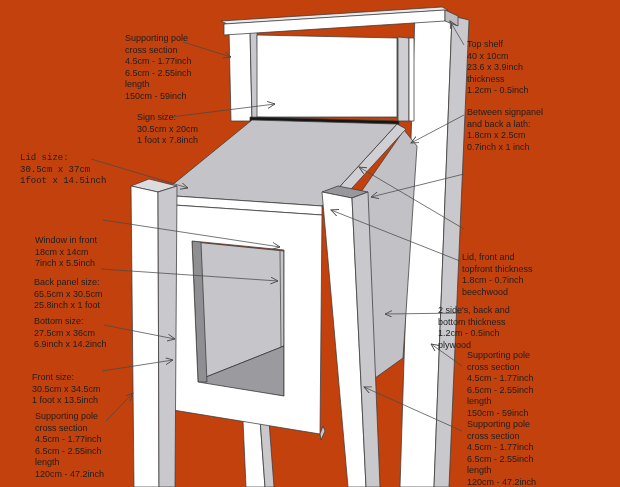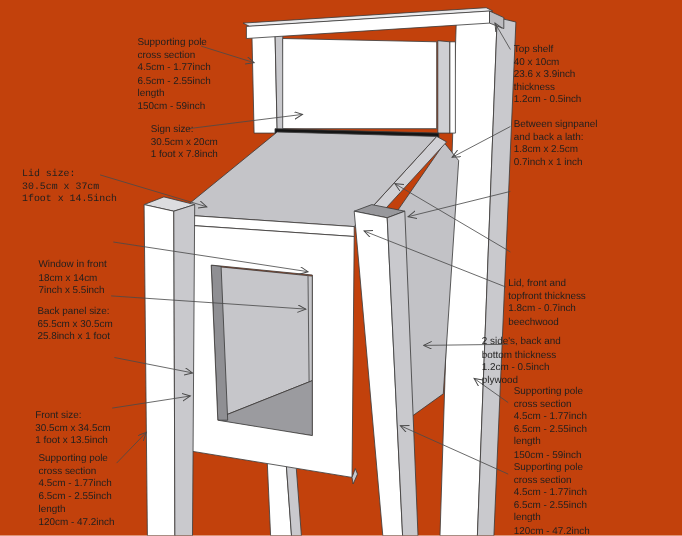--- a/index.html
+++ b/index.html
@@ -112,20 +112,23 @@
 1 foot x 7.8inch</div>
   <div class="lbl" style="left:20px;top:153px;font-family:Liberation Mono, monospace;">Lid size:
 30.5cm x 37cm
 1foot x 14.5inch</div>
   <div class="lbl" style="left:35px;top:211px;margin-top:24px;">Window in front
 18cm x 14cm
 7inch x 5.5inch</div>
   <div class="lbl" style="left:34px;top:259px;margin-top:18px;">Back panel size:
 65.5cm x 30.5cm
 25.8inch x 1 foot</div>
+  <div class="lbl" style="left:34px;top:316px;">Bottom size:
+27.5cm x 36cm
+6.9inch x 14.2inch</div>
   <div class="lbl" style="left:32px;top:372px;">Front size:
 30.5cm x 34.5cm
 1 foot x 13.5inch</div>
   <div class="lbl" style="left:35px;top:411px;">Supporting pole
 cross section
 4.5cm - 1.77inch
 6.5cm - 2.55inch
 length
 120cm - 47.2inch</div>
   <div class="lbl" style="left:467px;top:39px;">Top shelf

